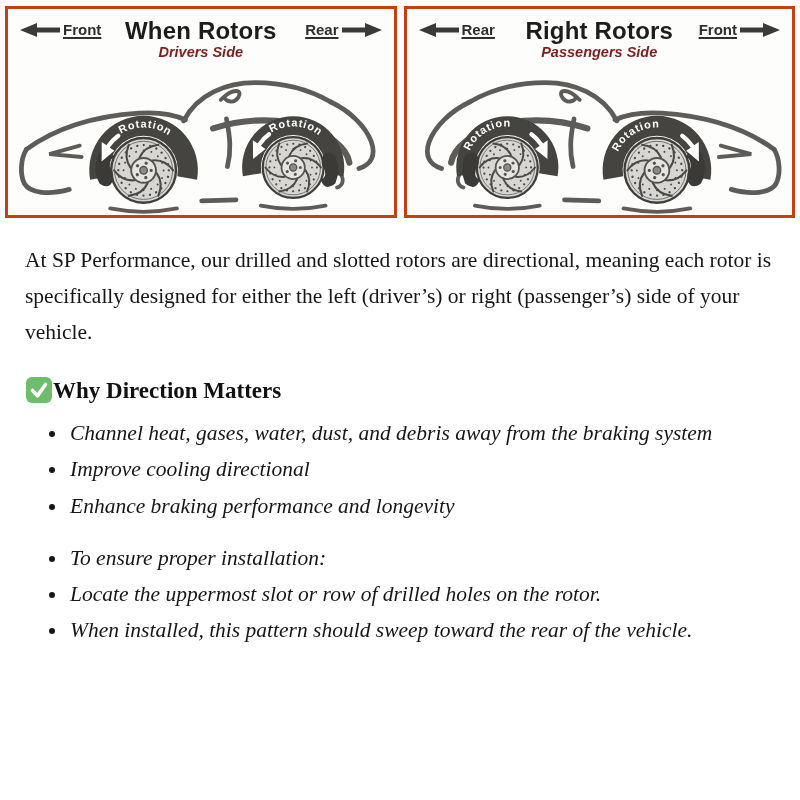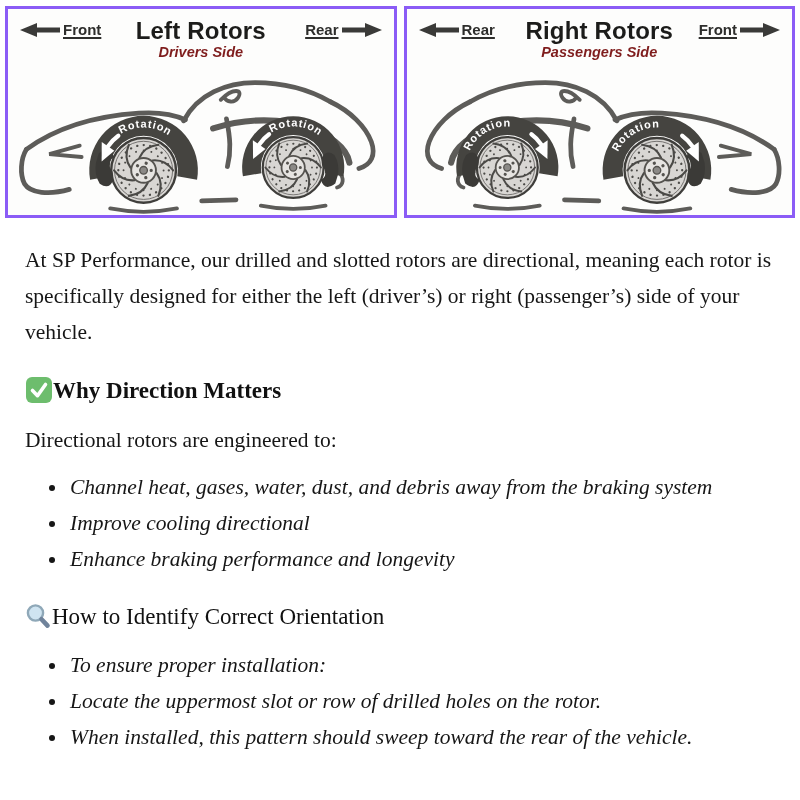--- a/index.html
+++ b/index.html
@@ -1,20 +1,20 @@
 <!DOCTYPE html>
 <html><head>
 <meta charset="utf-8">
 <style>
   html,body{margin:0;padding:0;background:#ffffff;}
   body{width:800px;font-family:"Liberation Serif",serif;color:#161616;}
 
   
   .diagram{display:flex;gap:7px;padding:6px 5px 0 5px;}
-  .panel{flex:1 1 0;border:3px solid #8b5cf6;background:#fdfdfc;height:206px;position:relative;overflow:hidden;}
+  .panel{flex:1 1 0;border:3px solid #c2410c;background:#fdfdfc;height:206px;position:relative;overflow:hidden;}
   .panel-header{display:grid;grid-template-columns:1fr auto 1fr;align-items:flex-start;padding:9px 12px 0 12px;}
   .dir{display:flex;align-items:center;gap:3px;margin-top:3px;}
   .dir.right{justify-content:flex-end;}
   .dir-label{font-family:"Liberation Sans",sans-serif;font-weight:700;font-size:15px;color:#2e2e2c;text-decoration:underline;text-decoration-thickness:2px;text-underline-offset:2px;}
   .titleblock{text-align:center;line-height:1.05;}
   .panel-title{font-family:"Liberation Sans",sans-serif;font-weight:700;font-size:24px;color:#1c1c1a;letter-spacing:0.2px;}
   .panel-subtitle{font-family:"Liberation Sans",sans-serif;font-weight:700;font-style:italic;font-size:14.5px;color:#7f1d1d;margin-top:2px;}
   .car-svg{display:block;width:100%;height:162px;margin-top:-4px;}
 
   .bl{fill:none;stroke:#5d5c59;stroke-linecap:round;}
@@ -47,21 +47,21 @@
 
   <div class="panel">
     <div class="panel-header">
       <div class="dir">
         <svg width="40" height="14" viewBox="0 0 40 14">
             <path d="M0,7 L17,0 L17,4.6 L40,4.6 L40,9.4 L17,9.4 L17,14 Z" fill="#3a3a38"></path>
           </svg>
         <span class="dir-label">Front</span>
       </div>
       <div class="titleblock">
-        <div class="panel-title">Left Rotors</div>
+        <div class="panel-title">When Rotors</div>
         <div class="panel-subtitle">Drivers Side</div>
       </div>
       <div class="dir right">
         <span class="dir-label">Rear</span>
         <svg width="40" height="14" viewBox="0 0 40 14">
             <path d="M40,7 L23,0 L23,4.6 L0,4.6 L0,9.4 L23,9.4 L23,14 Z" fill="#3a3a38"></path>
           </svg>
       </div>
     </div>
 
@@ -167,35 +167,27 @@
   <p class="intro">At SP Performance, our drilled and slotted rotors are directional, meaning each rotor is specifically designed for either the left (driver’s) or right (passenger’s) side of your vehicle.</p>
 
   <div class="sec-heading">
     <svg class="emoji-icon" width="28" height="28" viewBox="0 0 28 28">
       <rect x="1" y="1" width="26" height="26" rx="6" fill="#6dbd6d"></rect>
       <path d="M7.5,14.5 l5,5.2 L20.5,8.5" stroke="#ffffff" stroke-width="3.6" fill="none" stroke-linecap="round" stroke-linejoin="round"></path>
     </svg>
     <span class="htext bold-h">Why Direction Matters</span>
   </div>
 
-  <p class="lead">Directional rotors are engineered to:</p>
 
   <ul class="blist">
     <li>Channel heat, gases, water, dust, and debris away from the braking system</li>
     <li>Improve cooling directional</li>
     <li>Enhance braking performance and longevity</li>
   </ul>
 
-  <div class="sec-heading">
-    <svg class="emoji-icon" width="27" height="27" viewBox="0 0 27 27">
-      <circle cx="10.5" cy="10" r="7.6" fill="#cfe4f1" stroke="#8fa8b8" stroke-width="2.4"></circle>
-      <line x1="16.5" y1="16.2" x2="22.5" y2="22.6" stroke="#70839b" stroke-width="4.6" stroke-linecap="round"></line>
-    </svg>
-    <span class="htext reg-h">How to Identify Correct Orientation</span>
-  </div>
 
   <ul class="blist" style="margin-top:16px;">
     <li>To ensure proper installation:</li>
     <li>Locate the uppermost slot or row of drilled holes on the rotor.</li>
     <li>When installed, this pattern should sweep toward the rear of the vehicle.</li>
   </ul>
 
 </div>
 
 </body></html>

